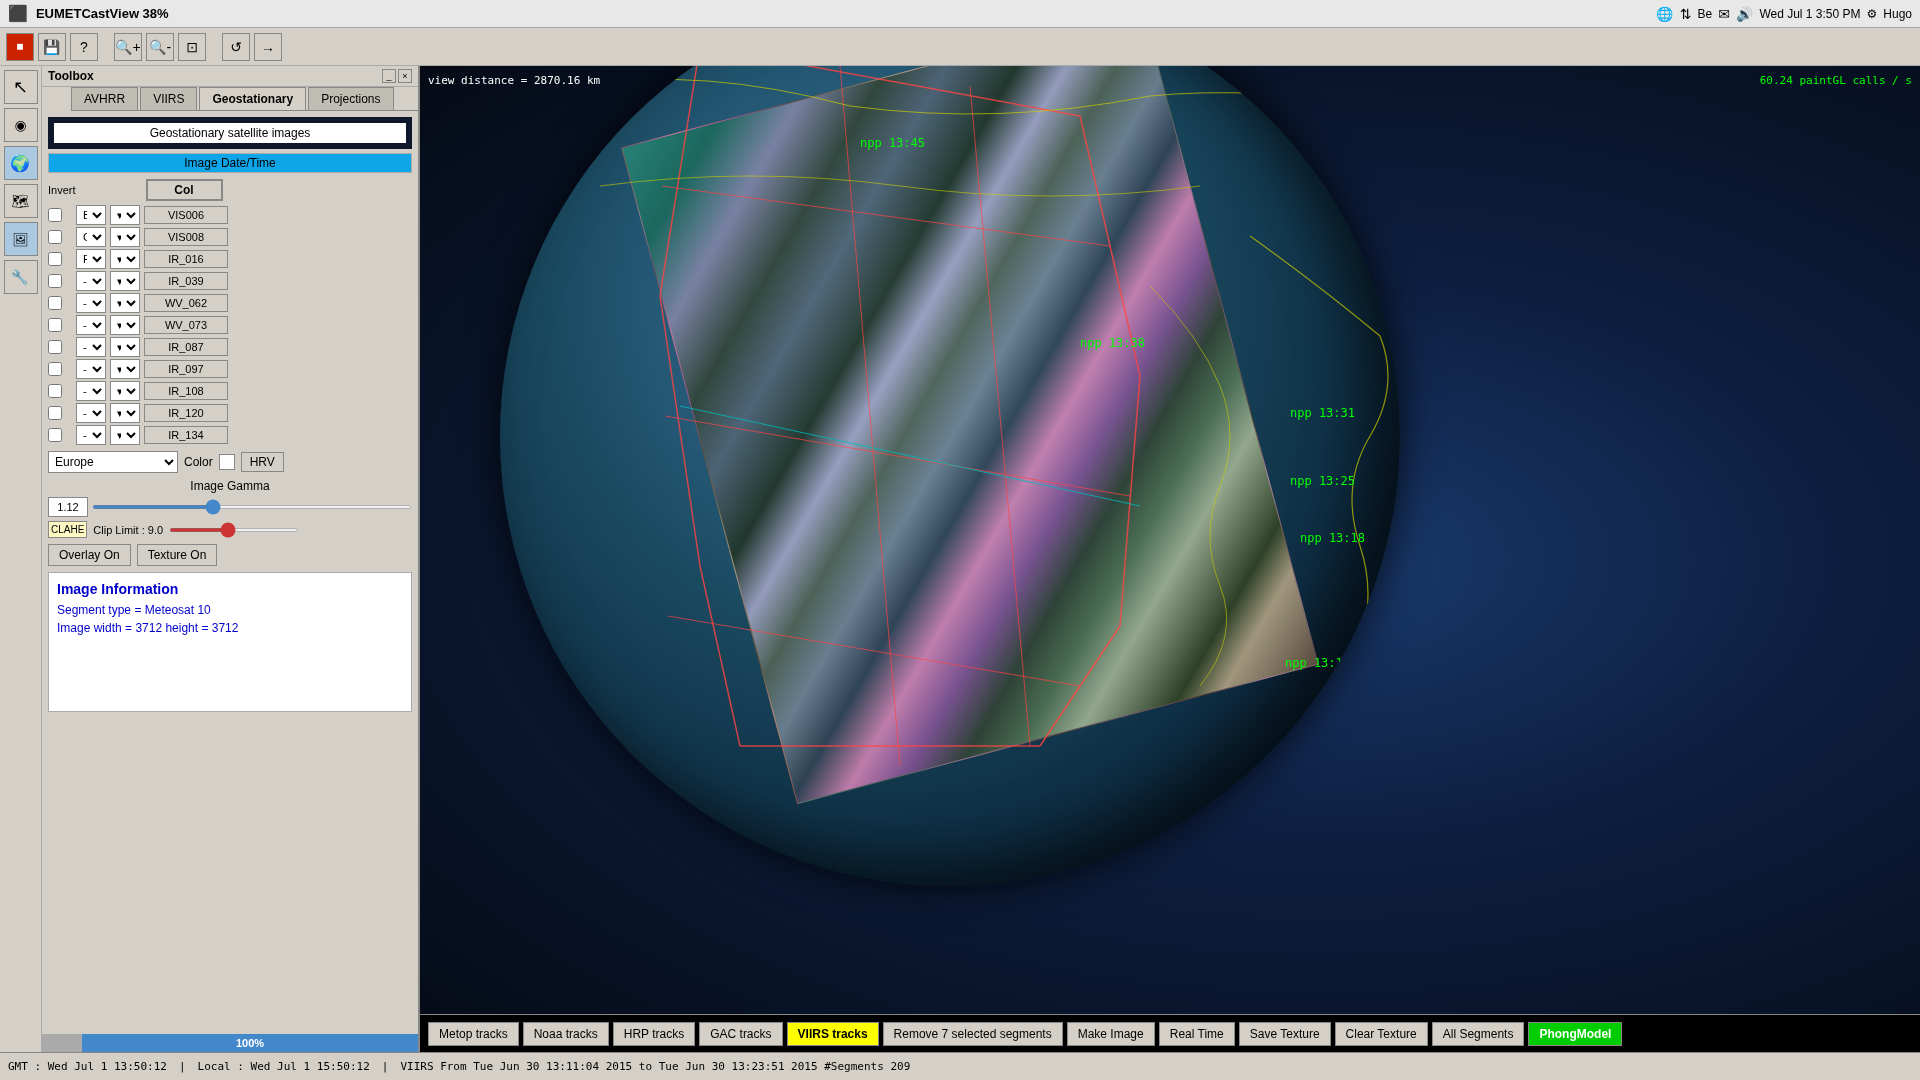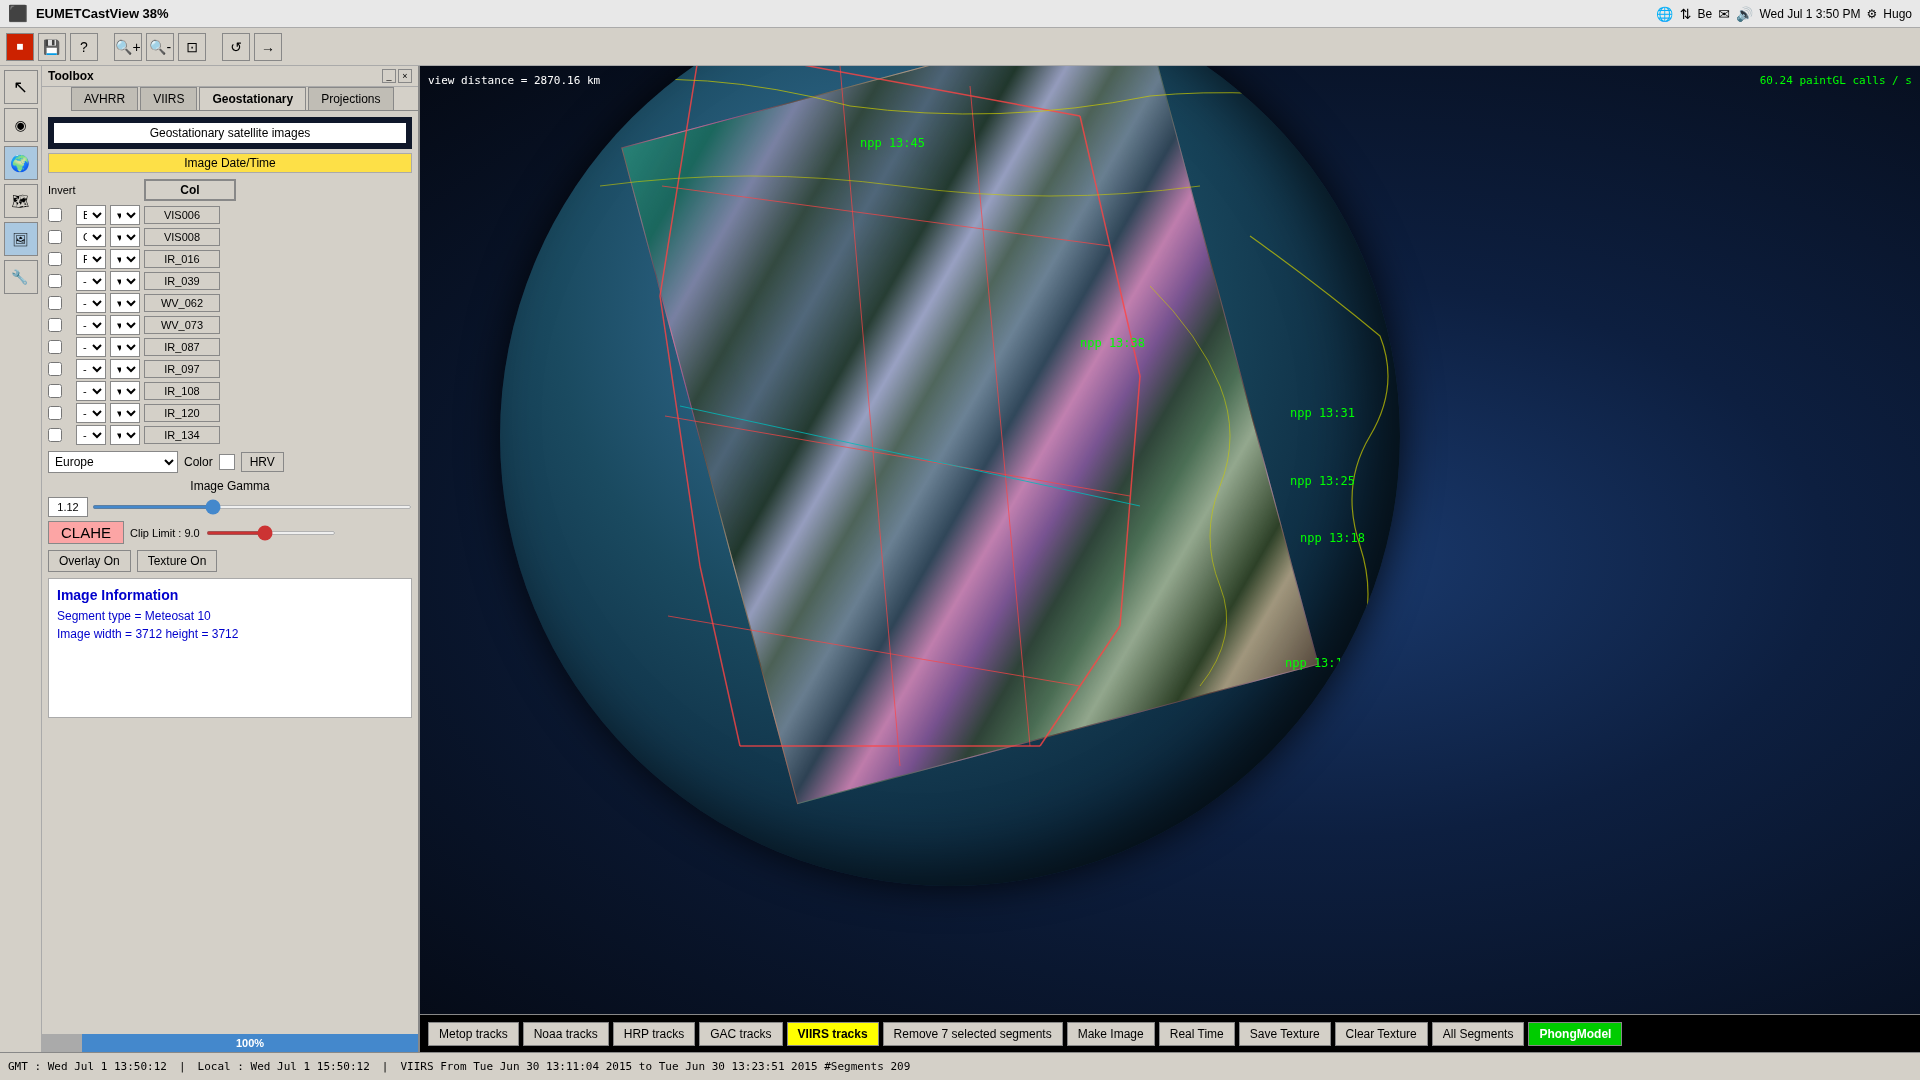--- a/index.html
+++ b/index.html
@@ -64,47 +64,47 @@
     .tab.active { background: #d4d0c8; font-weight: bold; }
 
     
     #tab-content { padding: 6px; flex: 1; overflow: hidden; }
 
     .sat-title {
       background: white; border: 6px solid #0f172a; padding: 3px 6px;
       text-align: center; font-size: 12px; margin-bottom: 4px; width: 100%;
     }
     .section-label {
-      background: #fde047; border: 1px solid #aaa; padding: 2px 6px;
+      background: #0ea5e9; border: 1px solid #aaa; padding: 2px 6px;
       text-align: center; font-size: 12px; margin-bottom: 6px; width: 100%;
     }
 
     
     .channel-grid {
       display: grid; grid-template-columns: 24px 30px 30px 80px; gap: 2px 4px;
       align-items: center; margin-bottom: 2px;
     }
     .channel-header {
       display: grid; grid-template-columns: 24px 30px 30px 80px; gap: 2px 4px;
       align-items: center; margin-bottom: 4px;
     }
     .channel-header-cell { font-size: 12px; text-align: center; }
     .ch-checkbox { width: 14px; height: 14px; }
     .ch-select {
       width: 30px; height: 20px; font-size: 11px; padding: 0 2px;
       background: white; border: 1px solid #888;
     }
     .ch-btn {
       padding: 2px 4px; font-size: 11px; background: #d4d0c8;
-      border: 1px solid #888; cursor: pointer; text-align: center; width: 76px;
+      border: 1px solid #888; cursor: pointer; text-align: center; width: 84px;
     }
     .col-btn {
       padding: 2px 8px; font-size: 12px; font-weight: bold;
       background: #d4d0c8; border: 2px solid #888; cursor: pointer;
-      width: 92px; text-align: center;
+      width: 77px; text-align: center;
     }
 
     
     .region-row {
       display: flex; align-items: center; gap: 6px; margin: 6px 0;
     }
     .region-select {
       padding: 2px; font-size: 12px; border: 1px solid #888; background: white; width: 130px;
     }
     .color-label { font-size: 12px; }
@@ -114,21 +114,21 @@
       border: 1px solid #888; cursor: pointer;
     }
 
     
     .gamma-section { margin: 6px 0; }
     .gamma-label { font-size: 12px; text-align: center; margin-bottom: 4px; }
     .gamma-row { display: flex; align-items: center; gap: 4px; }
     .gamma-input { width: 40px; height: 20px; font-size: 11px; border: 1px solid #888; text-align: center; }
     .gamma-slider { flex: 1; height: 4px; }
     .clahe-row { display: flex; align-items: center; gap: 6px; margin-top: 4px; }
-    .clahe-btn { padding: 2px 12px; font-size: 15px; background: #fca5a5; border: 1px solid #888; cursor: pointer; }
+    .clahe-btn { padding: 2px 2px; font-size: 10px; background: #fef9c3; border: 1px solid #888; cursor: pointer; }
     .clip-label { font-size: 11px; }
     .clip-slider { width: 130px; height: 4px; }
 
     
     .overlay-row { display: flex; gap: 6px; margin: 6px 0; }
     .overlay-btn {
       padding: 3px 10px; font-size: 12px; background: #d4d0c8;
       border: 1px solid #888; cursor: pointer;
     }
 

